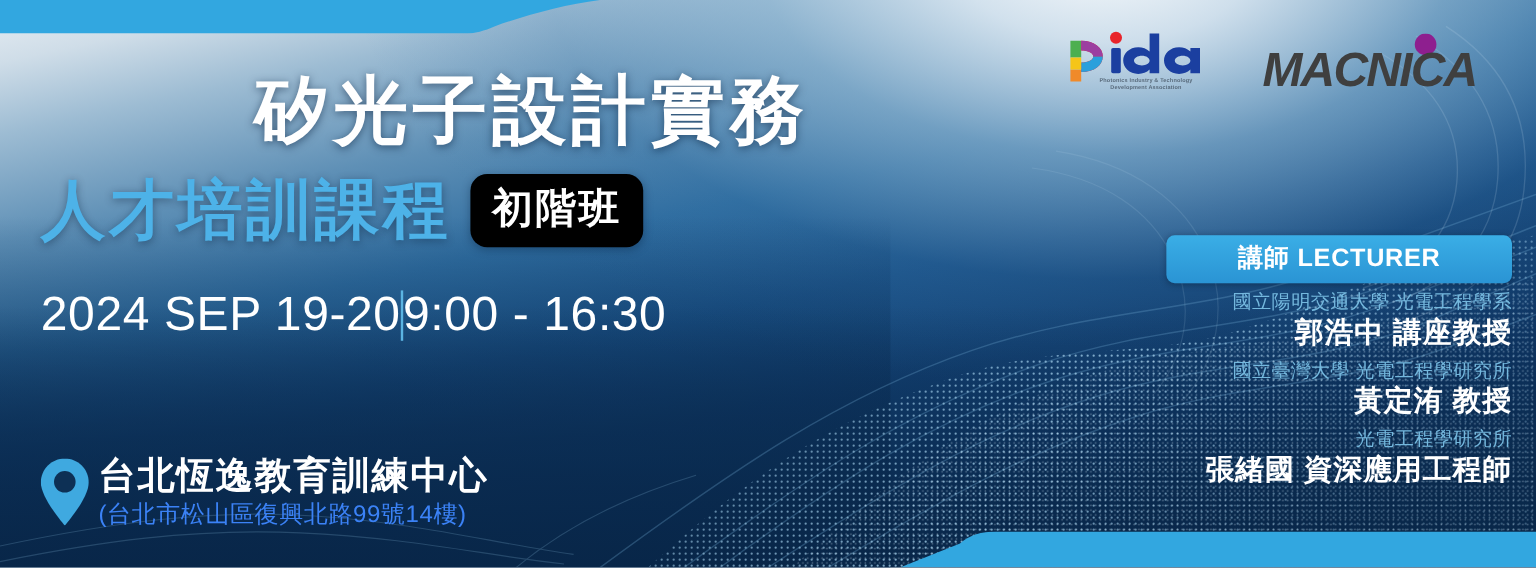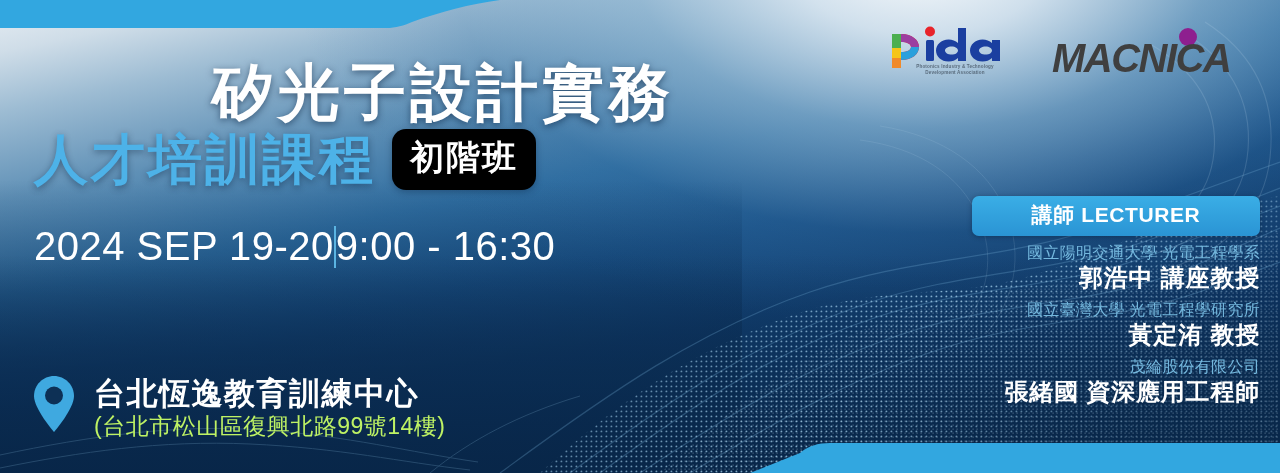--- a/index.html
+++ b/index.html
@@ -125,21 +125,21 @@
     letter-spacing: 4px;
     line-height: 1.05;
     text-shadow: 0 2px 7px rgba(6,28,56,0.55);
     white-space: nowrap;
     text-align: right;
   }
   .title-row2 {
     display: flex;
     align-items: center;
     gap: 16px;
-    margin-top: 4px;
+    margin-top: 20px;
   }
   .title-sub {
     font-size: 54px;
     font-weight: 700;
     color: #4db2e8;
     letter-spacing: 3px;
     line-height: 1.05;
     text-shadow: 0 2px 7px rgba(6,28,56,0.45);
     white-space: nowrap;
   }
@@ -172,37 +172,37 @@
     height: 42px;
     background: #5bb4e2;
   }
 
   
   .venue {
     position: absolute;
     left: 34px;
     bottom: 32px;
     display: flex;
-    align-items: flex-start;
-    gap: 20px;
+    align-items: center;
+    gap: 8px;
   }
   .pin-icon { width: 40px; height: 56px; flex: 0 0 auto; }
   .pin-icon svg { display:block; width:40px; height:56px; }
   .venue-name {
     font-size: 31px;
     font-weight: 700;
     color: #ffffff;
     letter-spacing: 1.5px;
     line-height: 1.15;
     white-space: nowrap;
   }
   .venue-addr {
-    font-size: 23px;
+    font-size: 20px;
     font-weight: 400;
-    color: #bef264;
+    color: #3b82f6;
     letter-spacing: 0.5px;
     line-height: 1.2;
     margin-top: 2px;
     white-space: nowrap;
   }
 
   
   .lecturers {
     position: absolute;
     right: 20px;
@@ -391,18 +391,18 @@
       <div class="lect-org">國立陽明交通大學 光電工程學系</div>
       <div class="lect-name">郭浩中 講座教授</div>
     </div>
 
     <div class="lect-item">
       <div class="lect-org">國立臺灣大學 光電工程學研究所</div>
       <div class="lect-name">黃定洧 教授</div>
     </div>
 
     <div class="lect-item">
-      <div class="lect-org">茂綸股份有限公司</div>
+      <div class="lect-org">光電工程學研究所</div>
       <div class="lect-name">張緒國 資深應用工程師</div>
     </div>
   </div>
 
 </div>
 
 </body></html>

